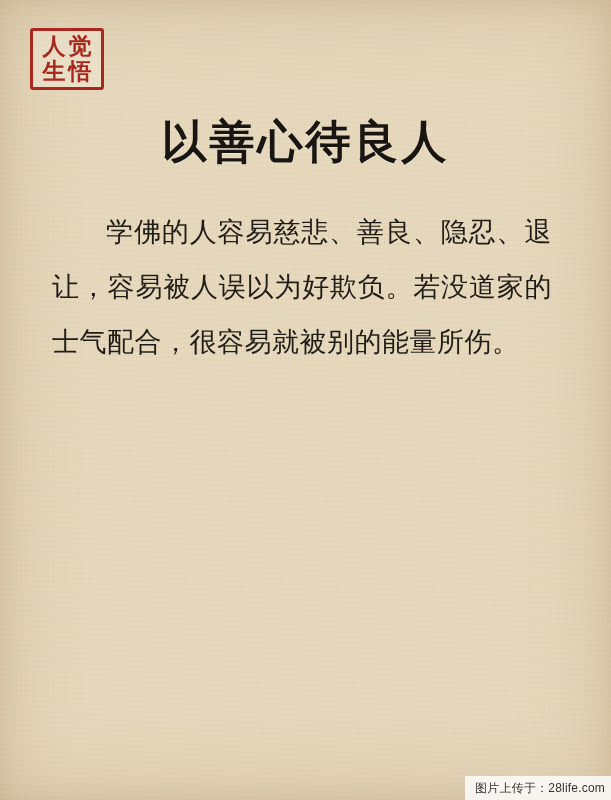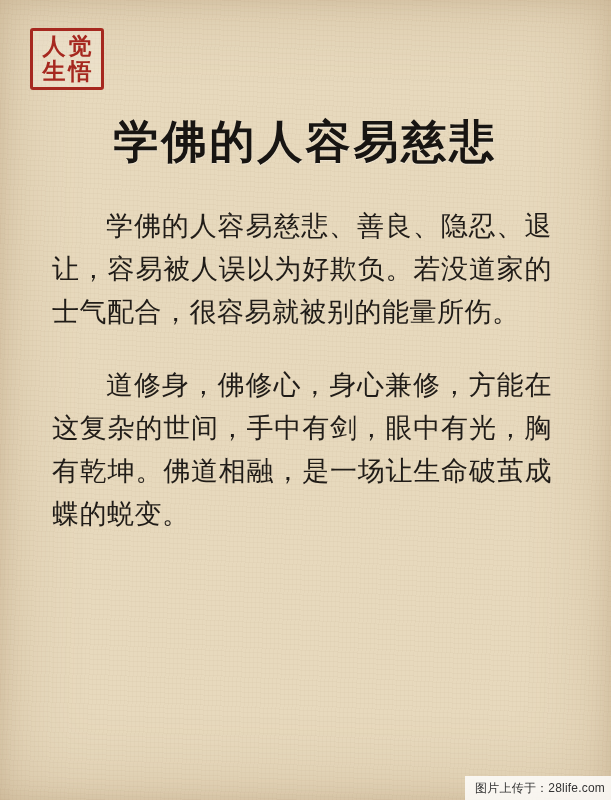--- a/index.html
+++ b/index.html
@@ -92,21 +92,21 @@
 
   
   .body {
     position: absolute;
     top: 205px;
     left: 52px;
     width: 512px;
   }
   .para {
     font-size: 27px;
-    line-height: 43px;
+    line-height: 55px;
     color: #201c18;
     text-align: justify;
     text-indent: 2em;
     margin: 0 12px 30px 0;
     letter-spacing: 0.5px;
     font-family: "Liberation Serif", "DejaVu Serif", serif;
   }
   .para:last-child { margin-bottom: 0; }
 
   
@@ -137,23 +137,22 @@
     <div class="seal-col">
       <span class="seal-char">觉</span>
       <span class="seal-char">悟</span>
     </div>
     <div class="seal-col">
       <span class="seal-char">人</span>
       <span class="seal-char">生</span>
     </div>
   </div>
 
-  <div class="title">学佛的人容易慈悲</div>
+  <div class="title">以善心待良人</div>
 
   <div class="body">
     <p class="para">学佛的人容易慈悲、善良、隐忍、退让，容易被人误以为好欺负。若没道家的士气配合，很容易就被别的能量所伤。</p>
-    <p class="para">道修身，佛修心，身心兼修，方能在这复杂的世间，手中有剑，眼中有光，胸有乾坤。佛道相融，是一场让生命破茧成蝶的蜕变。</p>
   </div>
 
   <div class="footer">
     <span class="footer-text">图片上传于：28life.com</span>
   </div>
 </div>
 
 </body></html>

